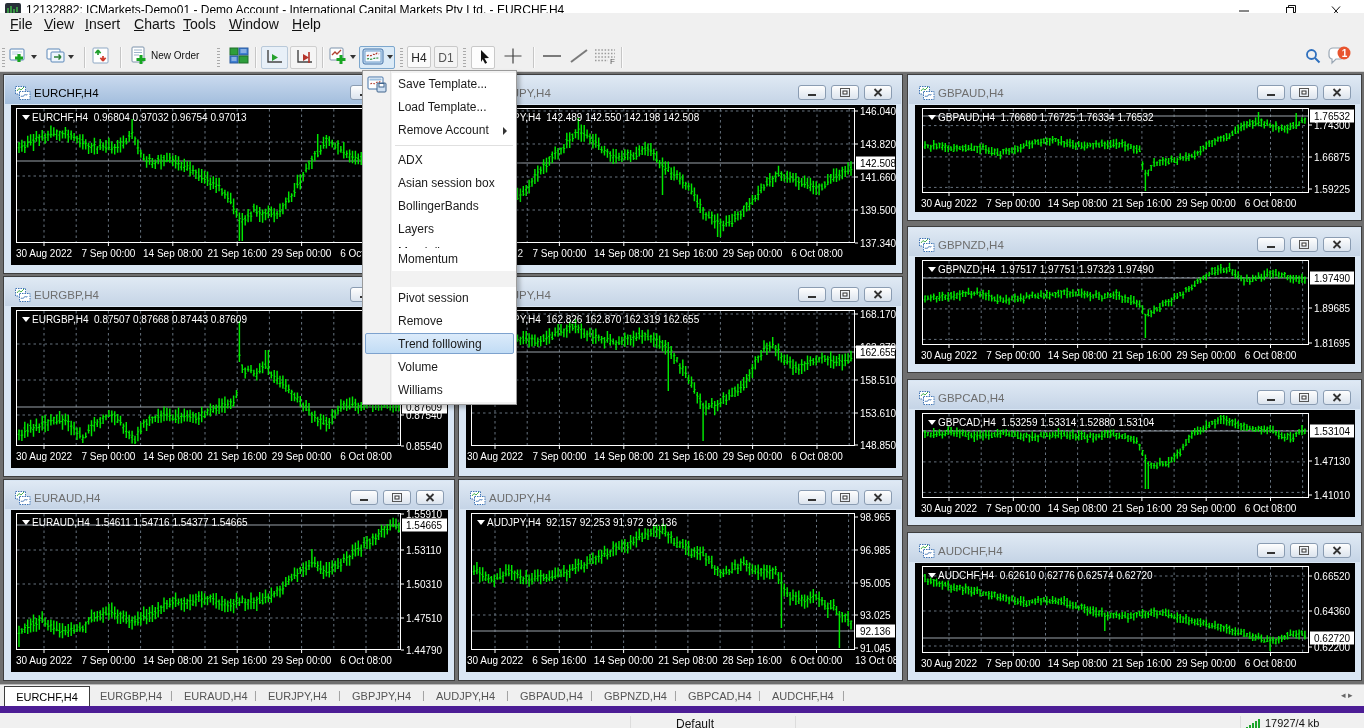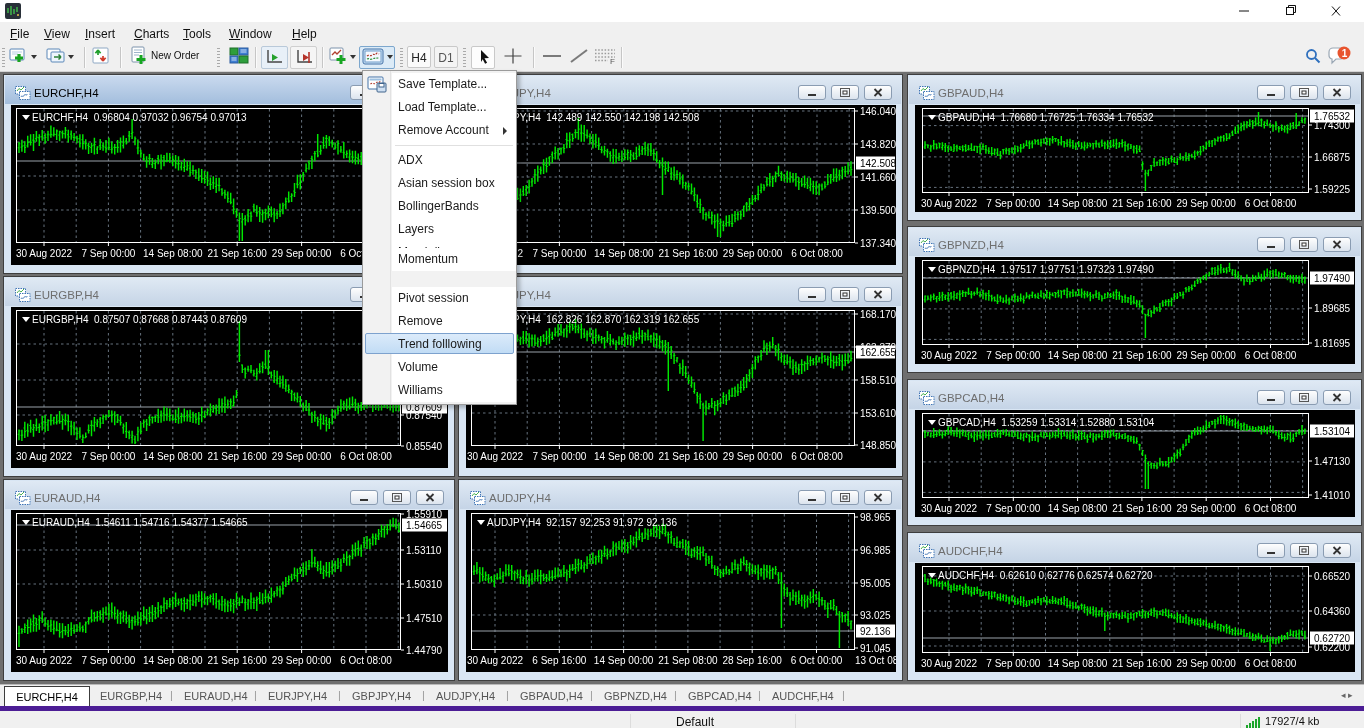--- a/index.html
+++ b/index.html
@@ -1,48 +1,49 @@
 <!DOCTYPE html>
 <html><head><meta charset="utf-8"><style>
 * { margin:0; padding:0; box-sizing:border-box; }
 body { width:1364px; height:728px; font-family:"Liberation Sans",sans-serif; overflow:hidden; position:relative; background:#f0f0f0; }
 .appbar { position:absolute; left:0; top:0; width:1364px; height:22px; background:#fff; }
 .appbar .ttl { position:absolute; left:26px; top:3px; font-size:12px; color:#000; }
 .appico { position:absolute; left:5px; top:3px; }
 .capbtn { position:absolute; top:0; width:46px; height:22px; }
-.menubar { position:absolute; left:0; top:24px; width:1364px; height:22px; background:#f0f0f0; font-size:12px; color:#111; }
+.menubar { position:absolute; left:0; top:13px; width:1364px; height:22px; background:#f0f0f0; font-size:14px; color:#111; }
 .menubar span.mi { position:absolute; top:3px; }
 .menubar u { text-decoration:underline; }
 .toolbar { position:absolute; left:0; top:44px; width:1364px; height:28px; background:#f0f0f0; border-bottom:1px solid #d4d4d4; }
 .tsep { position:absolute; top:3px; width:1px; height:21px; background:#c6c6c6; box-shadow:1px 0 0 #fbfbfb; }
 .tgrip { position:absolute; top:4px; width:3px; height:19px; background-image:repeating-linear-gradient(#aaa 0 1px,#f0f0f0 1px 3px); }
 .tbtn { position:absolute; top:2px; height:23px; }
 .ddarrow { width:0; height:0; border-left:3.5px solid transparent; border-right:3.5px solid transparent; border-top:4px solid #333; position:absolute; top:11px; }
 .mdi { position:absolute; left:0; top:72px; width:1364px; height:612px; background:#6f6f6f; overflow:hidden; }
 .win { position:absolute; background:#d9e6f4; border:1px solid #3e3e3e; }
 .tbar { position:absolute; left:1px; top:1px; right:1px; height:28px; background:linear-gradient(#dfe9f4,#c5d4e6); color:#6e6e6e; font-size:11.5px; }
 .tbar.act { background:linear-gradient(#c9d9ee,#a3bedd); color:#000; }
 .tbar .tname { position:absolute; left:29px; top:11px; }
 .wicon { position:absolute; left:10px; top:10px; }
 .wbtns { position:absolute; right:9px; top:9px; display:flex; gap:5px; }
 .wbtn { width:28px; height:15px; background:linear-gradient(#fefefe,#dce4ee); border:1px solid #8a9cb2; border-radius:3px; display:flex; align-items:center; justify-content:center; }
 .client { position:absolute; background:#000; }
 .tabbar { position:absolute; left:0; top:684px; width:1364px; height:22px; background:#f0f0f0; border-top:1px solid #b9b9b9; font-size:11px; }
-.statusbar { position:absolute; left:0; top:706px; width:1364px; height:22px; background:#f0f0f0; border-top:5px solid #4c1d95; font-size:12px; }
+.statusbar { position:absolute; left:0; top:706px; width:1364px; height:22px; background:#f0f0f0; border-top:7px solid #4c1d95; font-size:12px; }
 .menu { position:absolute; left:362px; top:70px; width:155px; height:335px; background:#f2f2f2; border:1px solid #9b9b9b; box-shadow:3px 3px 4px rgba(0,0,0,0.25); z-index:50; }
 .menu .gutter { position:absolute; left:0; top:0; width:28px; height:100%; background:#f2f2f2; border-right:1px solid #e2e2e2; }
 .menu .mrow { position:absolute; left:29px; right:0; height:23px; background:#fff;text-align:center; }
 .menu .mtext { position:absolute; left:6px; top:4px; font-size:12px; color:#1a1a1a; }
 </style></head><body>
 <div class="appbar">
     <svg class="appico" width="16" height="16">
       <rect width="16" height="16" rx="2" fill="#283038"></rect>
       <path d="M3 10V5M6 12V3M9 11V6M12 9V4" stroke="#3fae49" stroke-width="1.6"></path>
       <path d="M12 12h2" stroke="#e6c34c" stroke-width="1.4"></path>
     </svg>
+    <span class="ttl">12132882: ICMarkets-Demo01 - Demo Account - International Capital Markets Pty Ltd. - EURCHF,H4</span>
     <div class="capbtn" style="left:1221px"><svg width="46" height="22">
         <path d="M18 11h10" stroke="#111"></path>
       </svg></div>
     <div class="capbtn" style="left:1267px"><svg width="46" height="22">
         <rect x="19.5" y="7.5" width="7" height="7" stroke="#111" fill="none"></rect>
         <path d="M21.5 7.5v-2h7v7h-2" stroke="#111" fill="none"></path>
       </svg></div>
     <div class="capbtn" style="left:1313px"><svg width="46" height="22">
         <path d="M19 6.5l8 9M27 6.5l-8 9" stroke="#111"></path>
       </svg></div>

